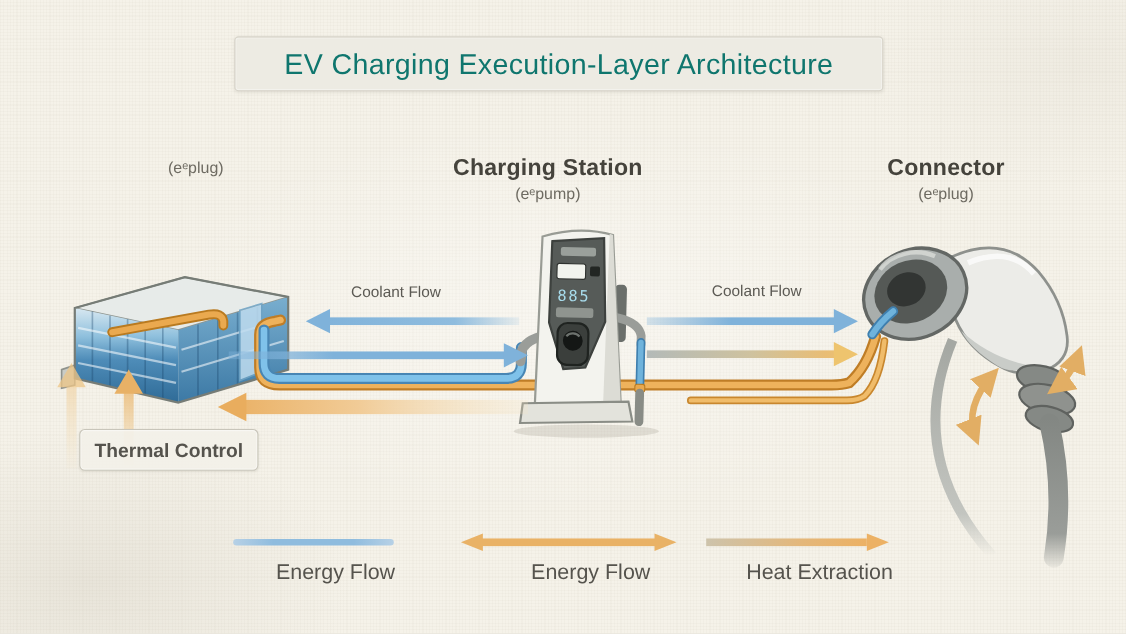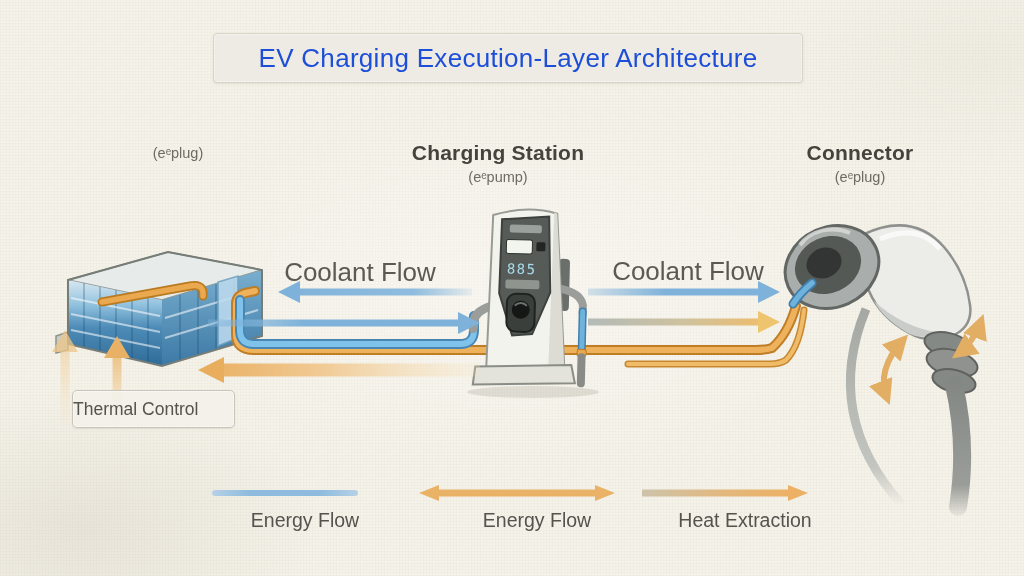--- a/index.html
+++ b/index.html
@@ -17,35 +17,35 @@
   .layer{position:absolute;left:0;top:0;}
   .z1{z-index:1}.z2{z-index:2}.z3{z-index:3}.z4{z-index:4}
 
   .title-box{
     position:absolute;left:213px;top:33px;width:588px;height:48px;z-index:5;
     background:#edebe3;border:1px solid #d7d4ca;border-radius:4px;
     box-shadow:0 1px 3px rgba(90,85,70,.10), inset 0 0 0 1px rgba(255,255,255,.35);
     display:flex;align-items:center;justify-content:center;
   }
   .title-box h1{
-    margin:0;font-size:26px;font-weight:500;color:#1d4ed8;letter-spacing:.3px;
+    margin:0;font-size:26px;font-weight:500;color:#0f766e;letter-spacing:.3px;
   }
 
   .comp-label{position:absolute;z-index:5;text-align:center;}
   .comp-label .name{font-size:21px;font-weight:600;color:#45433c;letter-spacing:.2px;}
   .comp-label .sub{font-size:14.5px;color:#6e6b62;margin-top:4px;}
 
-  .flow-label{position:absolute;z-index:5;text-align:center;font-size:26px;color:#5b5953;}
+  .flow-label{position:absolute;z-index:5;text-align:center;font-size:14px;color:#5b5953;}
 
   .callout{
     position:absolute;z-index:5;background:rgba(243,241,233,.9);
     border:1px solid #c8c5ba;border-radius:5px;
     box-shadow:0 1px 2px rgba(90,85,70,.10), inset 0 0 0 1px rgba(255,255,255,.45);
-    display:flex;align-items:center;justify-content:flex-start;
-    font-size:17.5px;color:#55534d;
+    display:flex;align-items:center;justify-content:center;
+    font-size:17.5px;color:#55534d;font-weight:bold;
   }
   #thermal-box{left:72px;top:390px;width:161px;height:36px;}
   #optim-box{left:419px;top:411px;width:207px;height:35px;}
 
   .legend{position:absolute;left:0;top:484px;width:1024px;z-index:5;}
   .legend-item{position:absolute;display:flex;flex-direction:column;align-items:center;}
   #legend-0{left:195px;width:180px;}
   #legend-1{left:412px;width:210px;}
   #legend-2{left:630px;width:190px;}
   .legend-item .glyph{height:18px;display:flex;align-items:center;}

